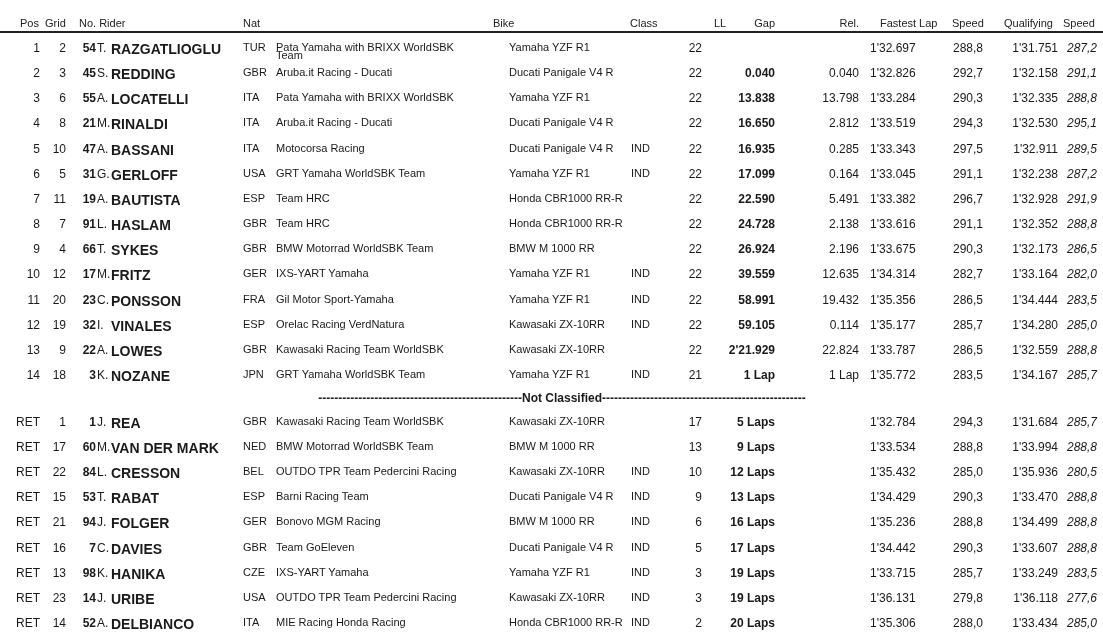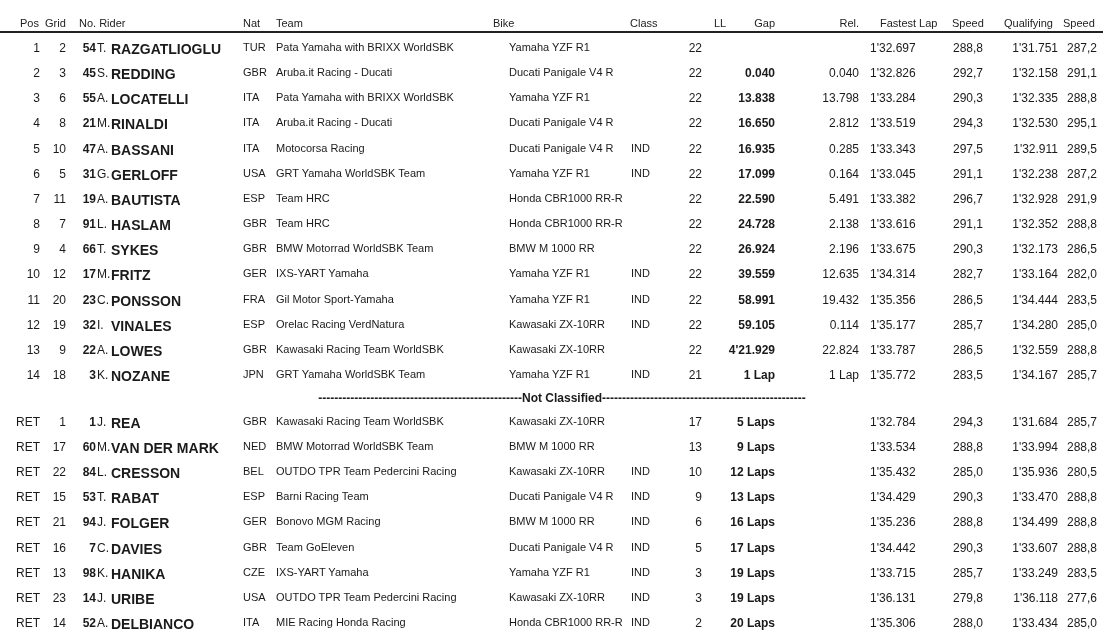--- a/index.html
+++ b/index.html
@@ -23,32 +23,32 @@
   .c-nat   { left: 243px; font-size: 11px; }
   .c-team  { left: 276px; }
   .c-bike  { left: 493px; margin-left: 16px; }
   .c-class { left: 631px; }
   .c-ll    { left: 678px; width: 24px; text-align: right; font-size: 12px; }
   .c-gap   { left: 700px; width: 75px; text-align: right; font-weight: bold; font-size: 12px; }
   .c-rel   { left: 790px; width: 69px; text-align: right; font-size: 12px; }
   .c-fl    { left: 870px; width: 67px; text-align: left; font-size: 12px; }
   .c-spd   { left: 948px; width: 35px; text-align: right; font-size: 12px; }
   .c-q     { left: 995px; width: 63px; text-align: right; font-size: 12px; }
-  .c-qspd  { left: 1062px; width: 35px; text-align: right; font-size: 12px; }
+  .c-qspd  { left: 1062px; width: 35px; text-align: right; font-size: 12px; font-style: italic; }
   .ret .c-pos { left: 8px; width: 32px; }
   .nc {
     position: absolute; left: 282px; top: 391px; width: 560px; text-align: center;
     font-size: 12px; font-weight: bold; white-space: nowrap; color: #1a1a1a;
   }
   
   .h-pos   { left: 20px; }
   .h-grid  { left: 45px; }
   .h-rider { left: 79px; }
   .h-nat   { left: 243px; }
-  .h-team  { left: 276px; }
+  .h-team  { left: 276px; margin-top: 32px; }
   .h-bike  { left: 493px; }
   .h-class { left: 630px; }
   .h-ll    { left: 714px; text-align: center; }
   .h-gap   { left: 728px; width: 47px; text-align: right; }
   .h-rel   { left: 820px; width: 39px; text-align: right; }
   .h-fl    { left: 880px; }
   .h-spd   { left: 952px; }
   .h-q     { left: 1004px; }
   .h-qspd  { left: 1063px; }
 </style>
@@ -293,21 +293,21 @@
     <span class="c-pos">13</span>
     <span class="c-grid">9</span>
     <span class="c-no">22</span>
     <span class="c-init">A.</span>
     <span class="c-name">LOWES</span>
     <span class="c-nat">GBR</span>
     <span class="c-team">Kawasaki Racing Team WorldSBK</span>
     <span class="c-bike">Kawasaki ZX-10RR</span>
     <span class="c-class"></span>
     <span class="c-ll">22</span>
-    <span class="c-gap">4'21.929</span>
+    <span class="c-gap">2'21.929</span>
     <span class="c-rel">22.824</span>
     <span class="c-fl">1'33.787</span>
     <span class="c-spd">286,5</span>
     <span class="c-q">1'32.559</span>
     <span class="c-qspd">288,8</span>
   </div>
     <div class="row" style="top: 362.95px;">
     <span class="c-pos">14</span>
     <span class="c-grid">18</span>
     <span class="c-no">3</span>

